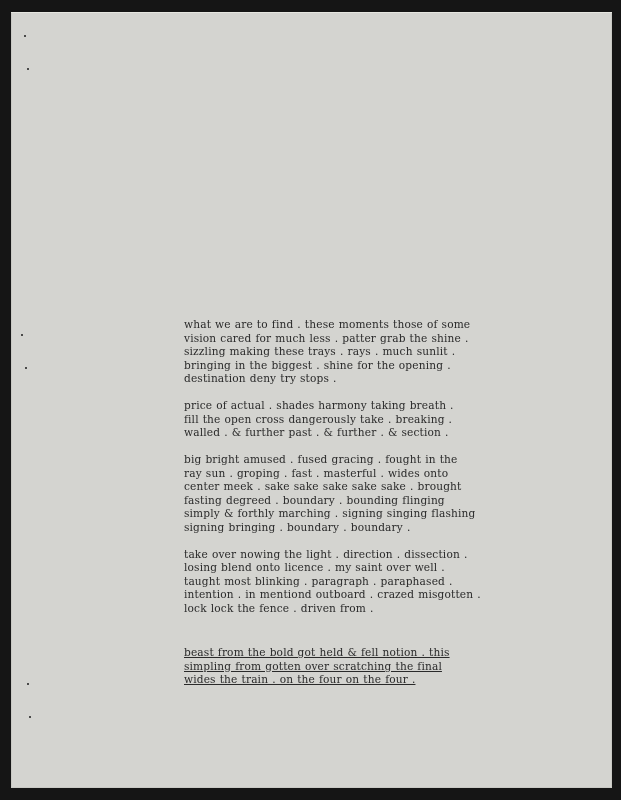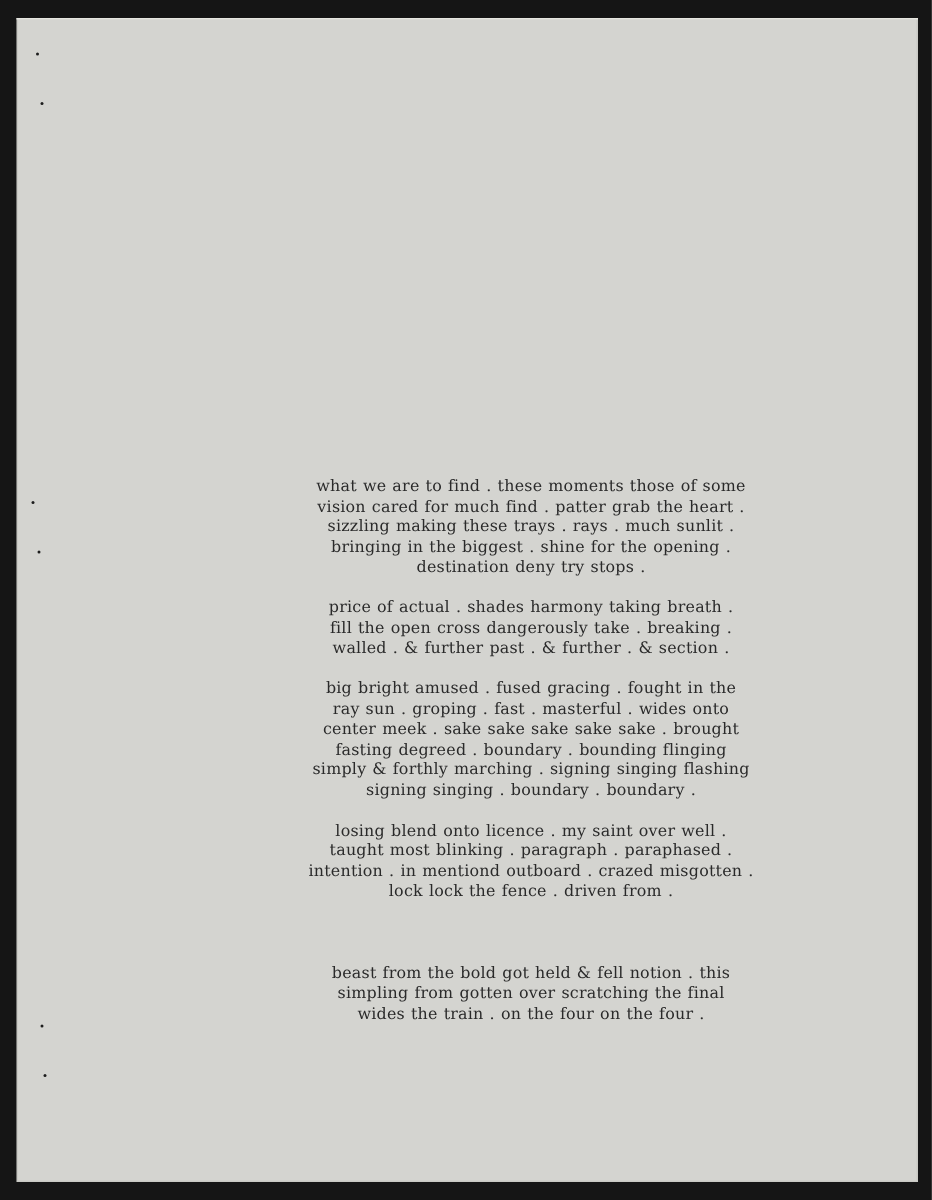--- a/index.html
+++ b/index.html
@@ -50,24 +50,24 @@
       width: 340px;
       font-family: "DejaVu Serif", serif;
       font-size: 10.6px;
       line-height: 13.5px;
       color: #2a2a2a;
       letter-spacing: 0.15px;
       word-spacing: 0.5px;
     }
     .stanza {
       margin: 0 0 13.5px 0;
-      text-align: center;
     }
     .stanza.extra-gap {
-      margin-top: 41px;
+      margin-top: 31px;
+      text-decoration: underline;
     }
     .line {
       display: block;
       white-space: pre;
     }
   </style>
 </head>
 <body>
 
 <div class="frame"></div>
@@ -77,39 +77,40 @@
 <div class="margin-dot" style="left:24px; top:35px;"></div>
 <div class="margin-dot" style="left:27px; top:68px;"></div>
 <div class="margin-dot" style="left:21px; top:334px;"></div>
 <div class="margin-dot" style="left:25px; top:367px;"></div>
 <div class="margin-dot" style="left:27px; top:683px;"></div>
 <div class="margin-dot" style="left:29px; top:716px;"></div>
 
 <div class="poem">
   <div class="stanza">
     <span class="line">what we are to find . these moments those of some</span>
-    <span class="line">vision cared for much find . patter grab the heart .</span>
+    <span class="line">vision cared for much less . patter grab the shine .</span>
     <span class="line">sizzling making these trays . rays . much sunlit .</span>
     <span class="line">bringing in the biggest . shine for the opening .</span>
     <span class="line">destination deny try stops .</span>
   </div>
   <div class="stanza">
     <span class="line">price of actual . shades harmony taking breath .</span>
     <span class="line">fill the open cross dangerously take . breaking .</span>
     <span class="line">walled . &amp; further past . &amp; further . &amp; section .</span>
   </div>
   <div class="stanza">
     <span class="line">big bright amused . fused gracing . fought in the</span>
     <span class="line">ray sun . groping . fast . masterful . wides onto</span>
     <span class="line">center meek . sake sake sake sake sake . brought</span>
     <span class="line">fasting degreed . boundary . bounding flinging</span>
     <span class="line">simply &amp; forthly marching . signing singing flashing</span>
-    <span class="line">signing singing . boundary . boundary .</span>
+    <span class="line">signing bringing . boundary . boundary .</span>
   </div>
   <div class="stanza">
+    <span class="line">take over nowing the light . direction . dissection .</span>
     <span class="line">losing blend onto licence . my saint over well .</span>
     <span class="line">taught most blinking . paragraph . paraphased .</span>
     <span class="line">intention . in mentiond outboard . crazed misgotten .</span>
     <span class="line">lock lock the fence . driven from .</span>
   </div>
   <div class="stanza extra-gap">
     <span class="line">beast from the bold got held &amp; fell notion . this</span>
     <span class="line">simpling from gotten over scratching the final</span>
     <span class="line">wides the train . on the four on the four .</span>
   </div>

